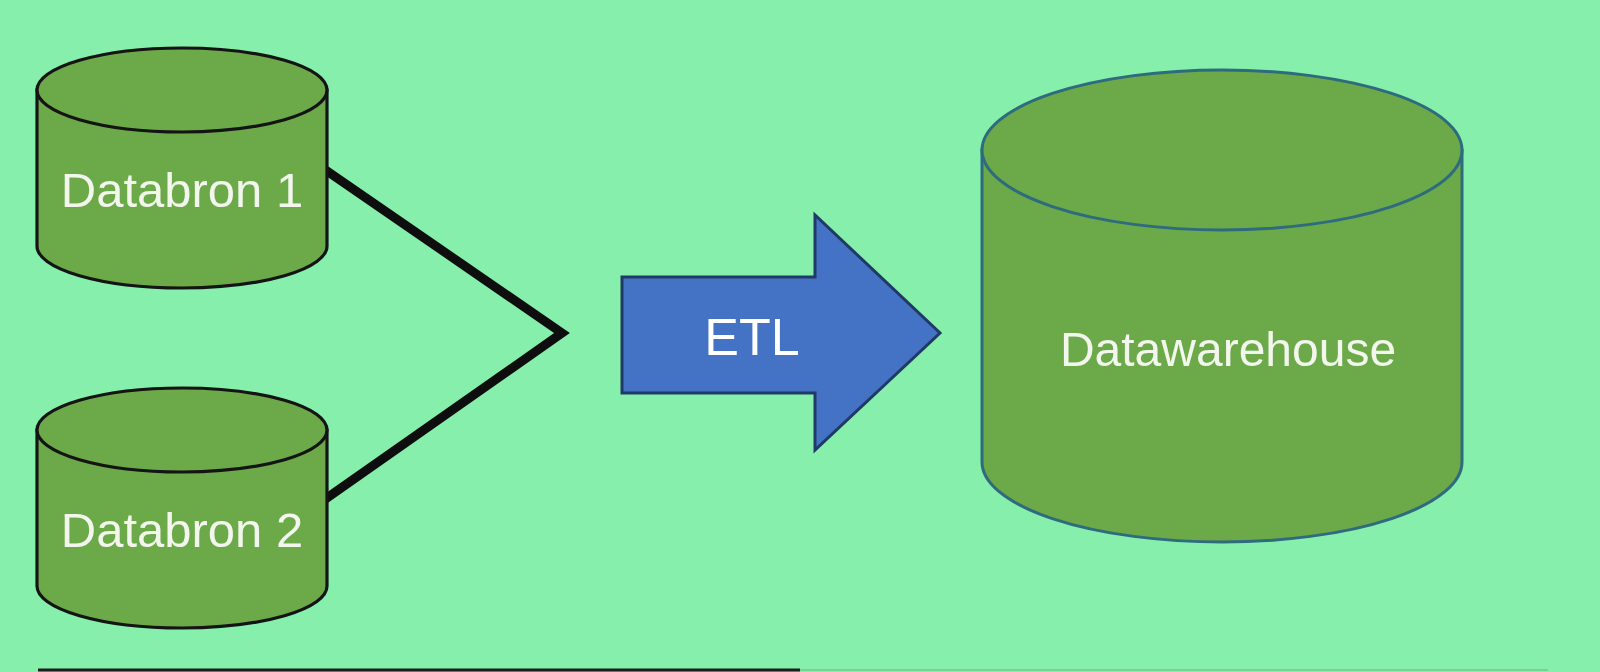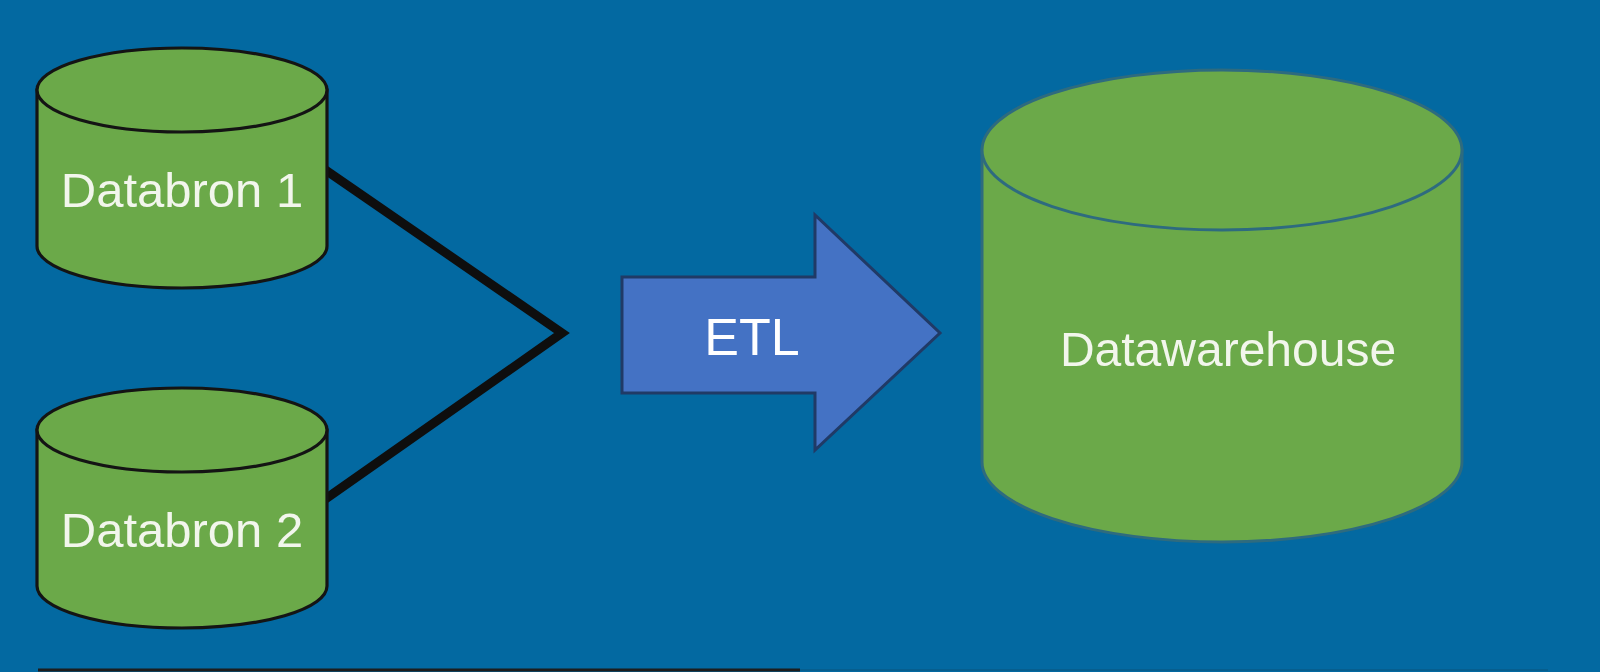--- a/index.html
+++ b/index.html
@@ -4,21 +4,21 @@
 <style>
   html, body {
     margin: 0;
     padding: 0;
     background: #ffffff;
   }
   .canvas {
     position: relative;
     width: 1600px;
     height: 672px;
-    background: #0369a1;
+    background: #86efac;
     overflow: hidden;
     font-family: "Liberation Sans", sans-serif;
   }
   svg { display: block; }
   text {
     font-family: "Liberation Sans", sans-serif;
     text-anchor: middle;
   }
   .src-label   { font-size: 49px; }
   .etl-label   { font-size: 52px; }

